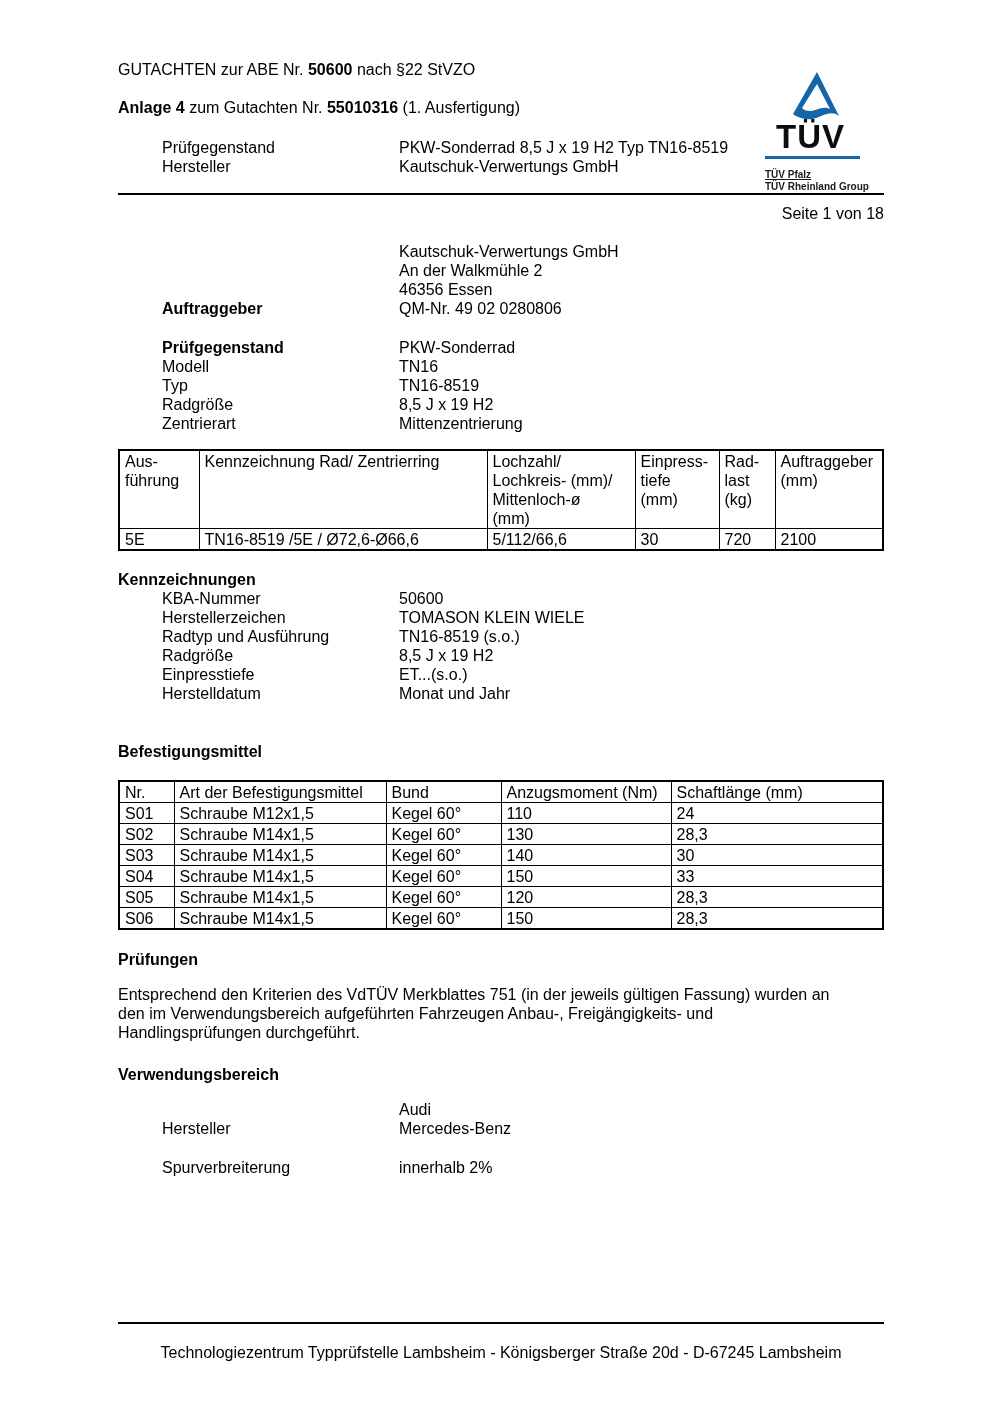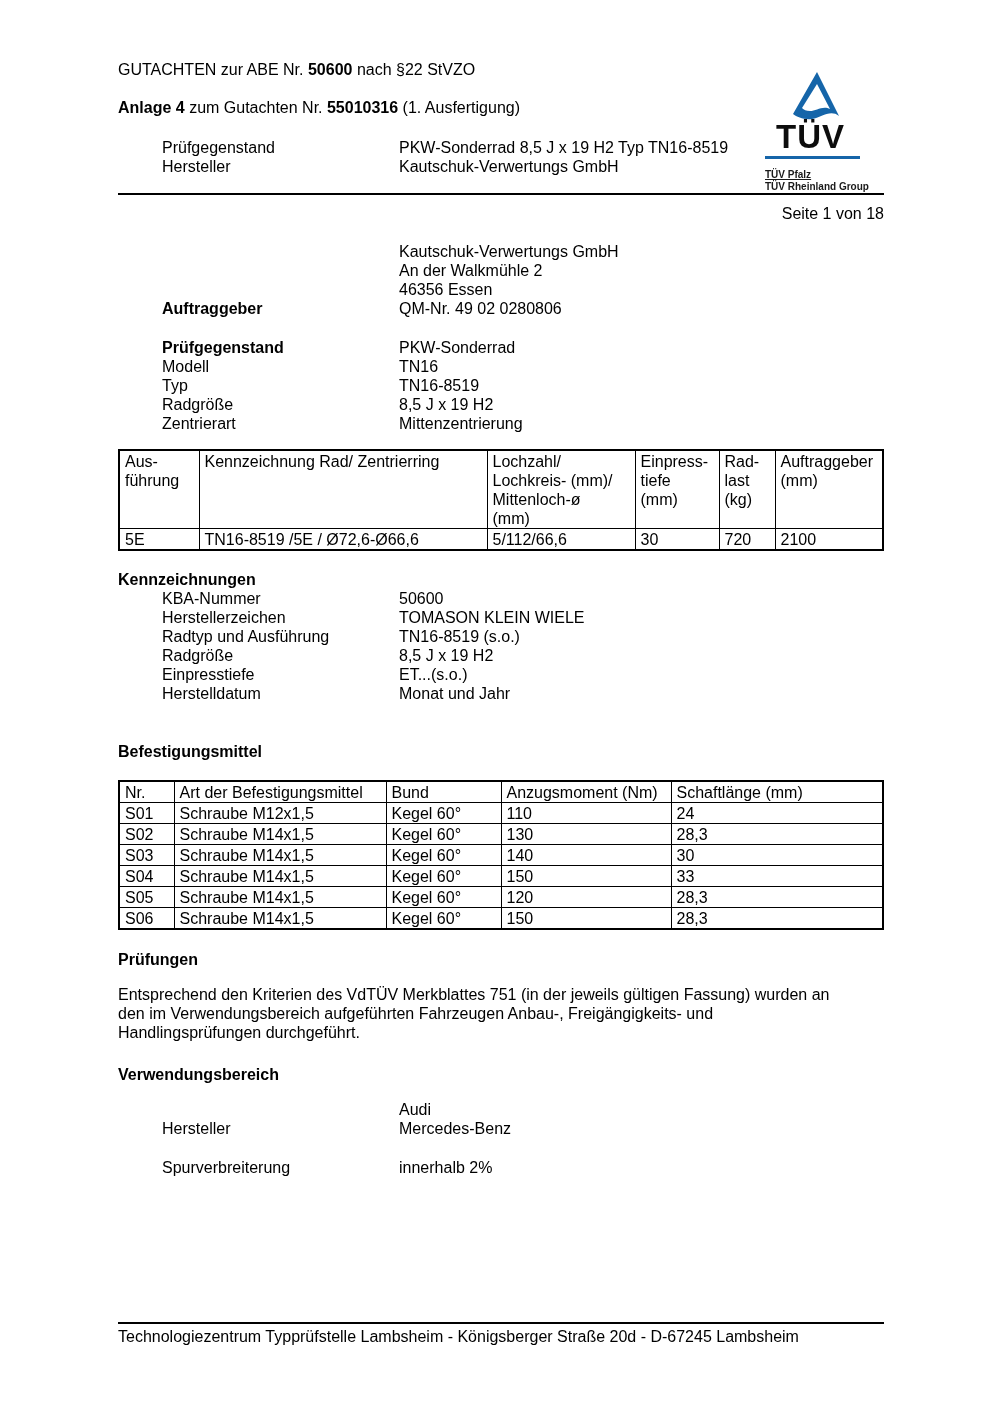--- a/index.html
+++ b/index.html
@@ -26,21 +26,21 @@
   .para { white-space:pre-line; width:790px; }
   
   .logo { position:absolute; left:765px; top:72px; width:120px; }
   .logo .tri { display:block; margin-left:28px; }
   .logo .word { font-size:33px; line-height:30px; font-weight:bold; letter-spacing:1px; margin-left:11px; color:#0d0d0d; }
   .logo .blue-rule { width:95px; height:3px; margin-top:4px; }
   .logo .org { font-size:10px; line-height:11.5px; font-weight:bold; color:#1a1a1a; }
   .logo .org.first { margin-top:10px;text-decoration:underline; }
   .footer {
     position:absolute; left:118px; top:1322px; width:766px;
-    border-top:2px solid #000; padding-top:3px;
+    border-top:2px solid #000; padding-top:19px;text-align:center;
   }
 </style>
 </head>
 <body>
 
 <div class="page">
 
   <div class="logo">
     <svg class="tri" width="46" height="50" viewBox="0 0 46 50" aria-hidden="true">
       <path fill="#1565a9" fill-rule="evenodd" d="M24 0 L46 44 C37 37 28 46 19 47 C11 48 4 45 0 42 Z

